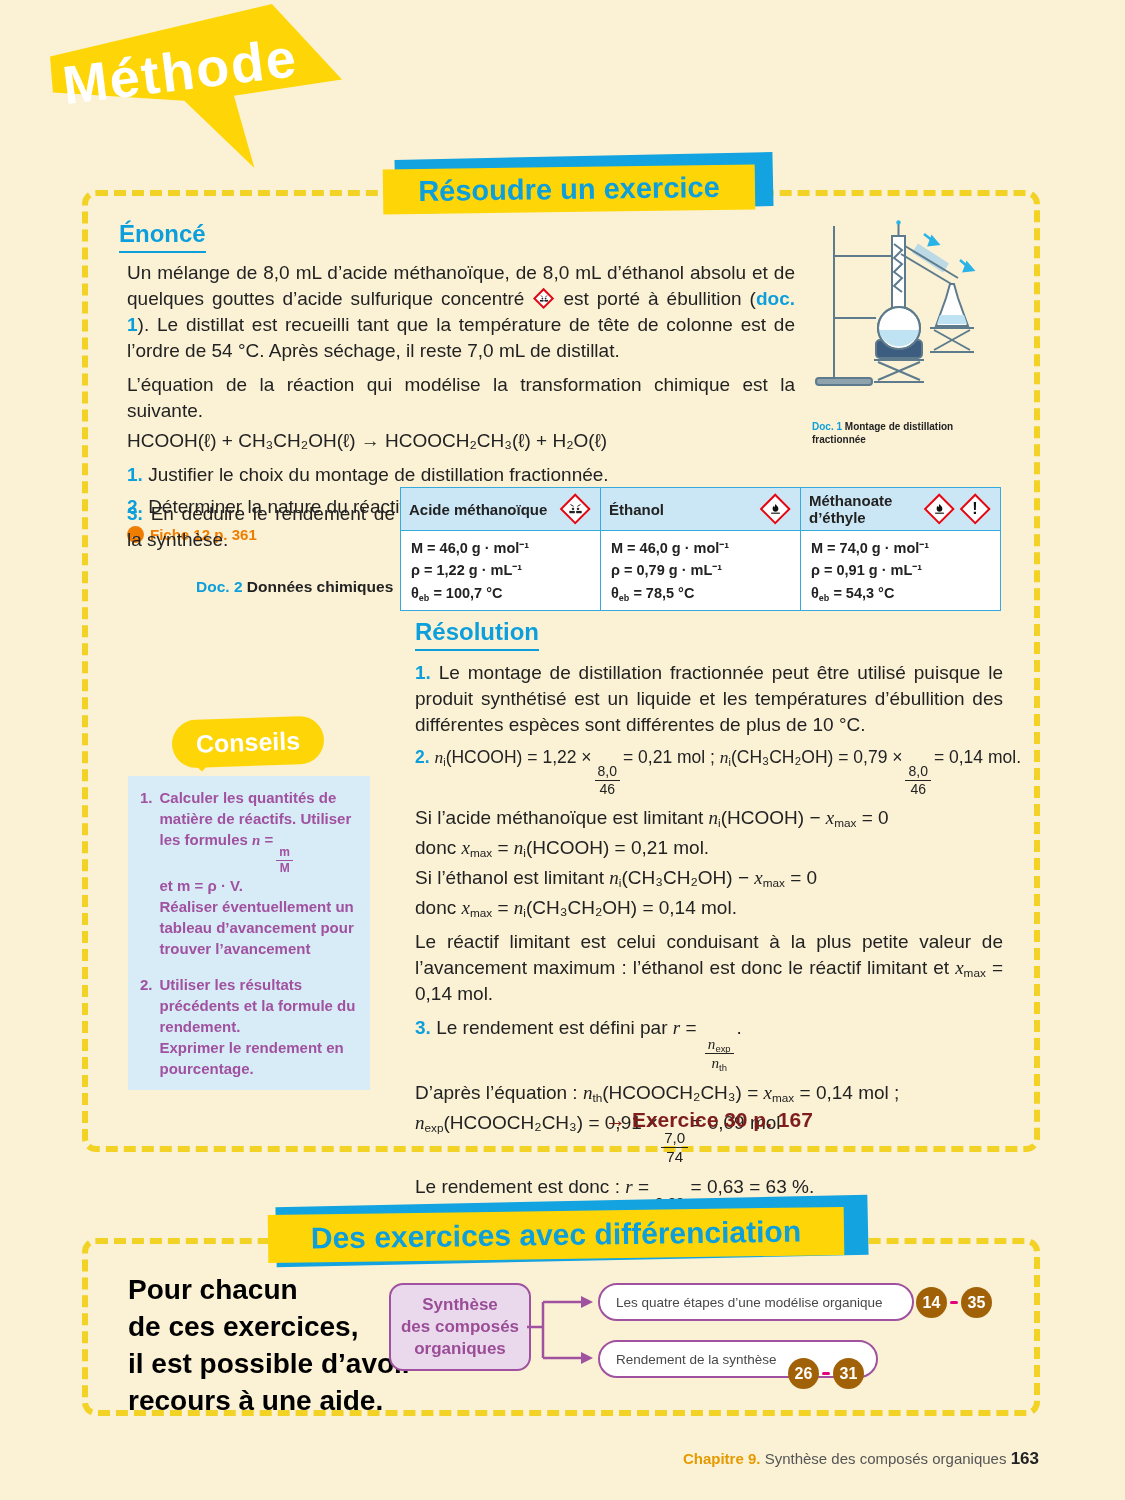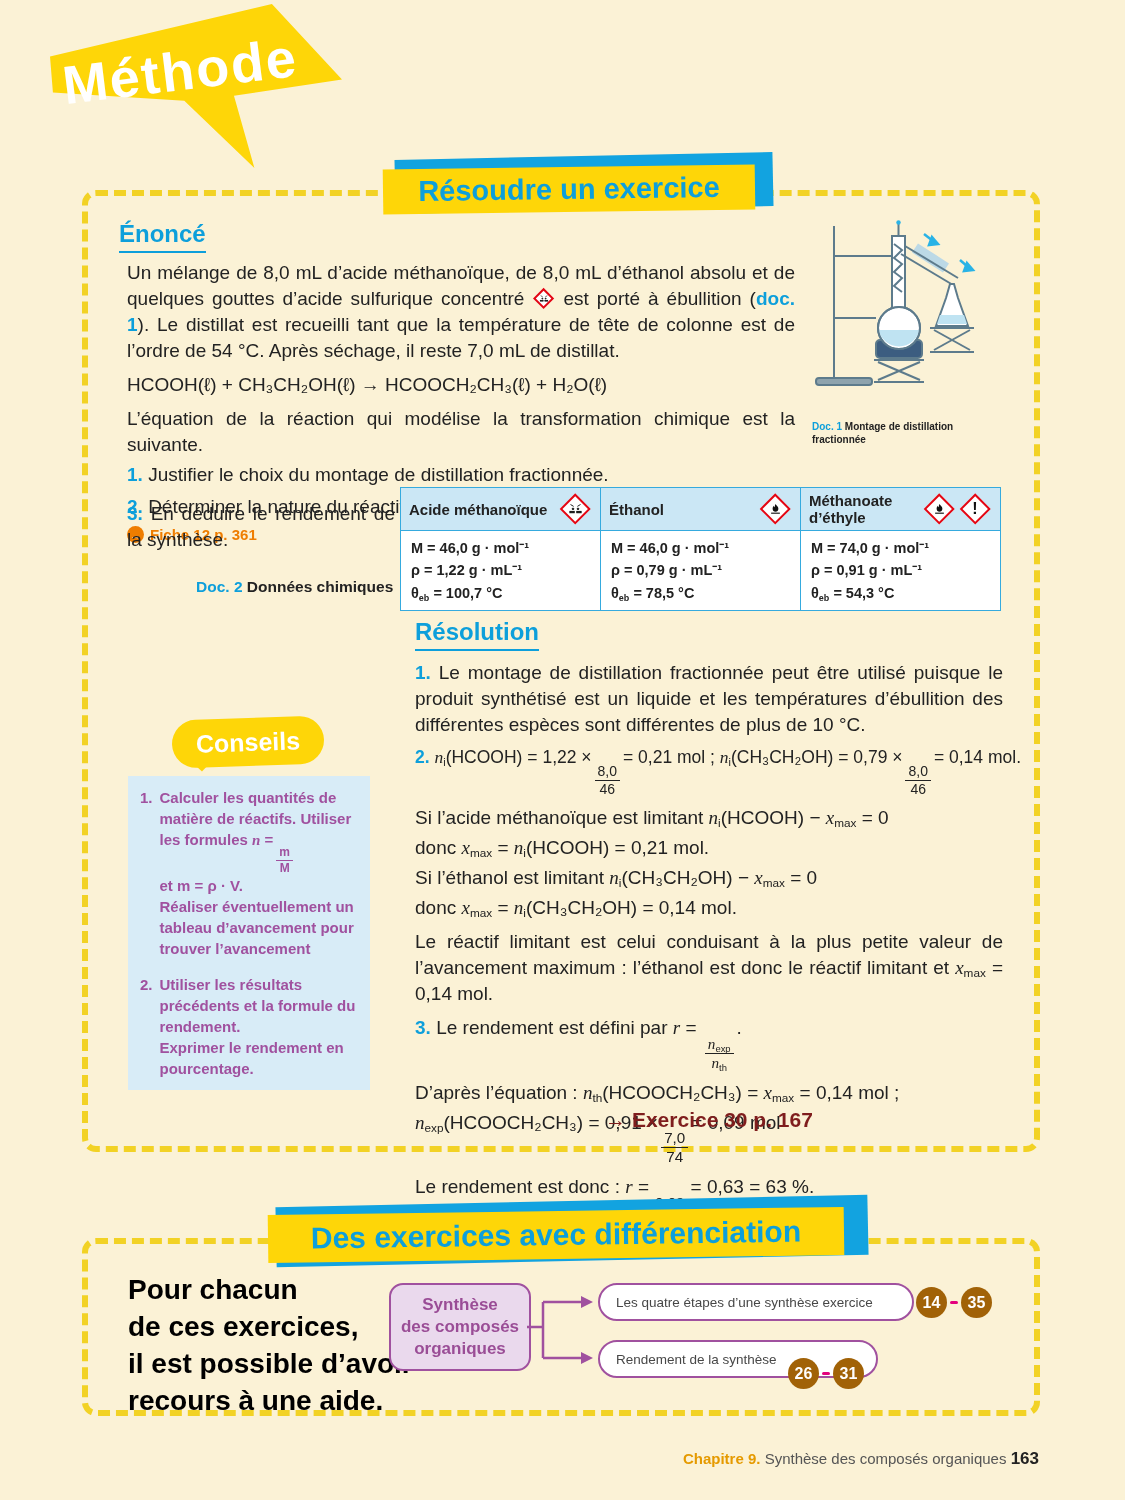--- a/index.html
+++ b/index.html
@@ -102,22 +102,22 @@
             <path d="M4 4 l5 3 M20 4 l-5 3" fill="none"></path>
             <circle cx="8" cy="11" r="1.3"></circle>
             <circle cx="16" cy="11" r="1.3"></circle>
             <rect x="3" y="15" width="7" height="2.2"></rect>
             <rect x="14" y="15" width="7" height="2.2"></rect>
           </svg>
         </span></span>
     <span>est porté à ébullition (</span><span class="doc-label">doc. 1</span><span>).</span>
     <span>Le distillat est recueilli tant que la température de tête de colonne est de l’ordre de 54 °C. Après séchage, il reste 7,0 mL de distillat.</span>
   </p>
+  <p class="body-text" style="margin-bottom:4px">L’équation de la réaction qui modélise la transformation chimique est la suivante.</p>
   <p class="body-text" style="white-space:nowrap">HCOOH(ℓ) + CH₃CH₂OH(ℓ) → HCOOCH₂CH₃(ℓ) + H₂O(ℓ)</p>
-  <p class="body-text" style="margin-bottom:4px">L’équation de la réaction qui modélise la transformation chimique est la suivante.</p>
   <p class="body-text" style="margin-bottom:6px">
     <span class="num-blue">1.</span>
     <span>Justifier le choix du montage de distillation fractionnée.</span>
   </p>
   <p class="body-text" style="white-space:nowrap;margin-bottom:4px">
     <span class="num-blue">2.</span>
     <span>Déterminer la nature du réactif limitant et la valeur de l’avancement maximum</span>
     <i class="v">x</i><sub>max</sub><span>.</span>
   </p>
   <div class="fiche">
@@ -390,21 +390,21 @@
   <span>des composés</span>
   <span>organiques</span>
 </div>
 
 <svg class="abs" style="left:527px;top:1283px" width="72" height="92" viewBox="0 0 72 92">
   <path d="M0 44 H16 M16 19 V75 M16 19 H54 M16 75 H54" stroke="#a0519f" stroke-width="2.5" fill="none"></path>
   <polygon points="54,13 66,19 54,25" fill="#a0519f"></polygon>
   <polygon points="54,69 66,75 54,81" fill="#a0519f"></polygon>
 </svg>
 
-<div class="branch-box" style="left:598px;top:1283px;width:316px">Les quatre étapes d’une synthèse exercice</div>
+<div class="branch-box" style="left:598px;top:1283px;width:316px">Les quatre étapes d’une modélise organique</div>
 <div class="badges abs" style="left:916px;top:1287px">
   <span class="badge">14</span>
   <span class="badge-dash"></span>
   <span class="badge">35</span>
 </div>
 
 <div class="branch-box" style="left:598px;top:1340px;width:280px">Rendement de la synthèse</div>
 <div class="badges abs" style="left:788px;top:1358px;z-index:3">
   <span class="badge">26</span>
   <span class="badge-dash"></span>

